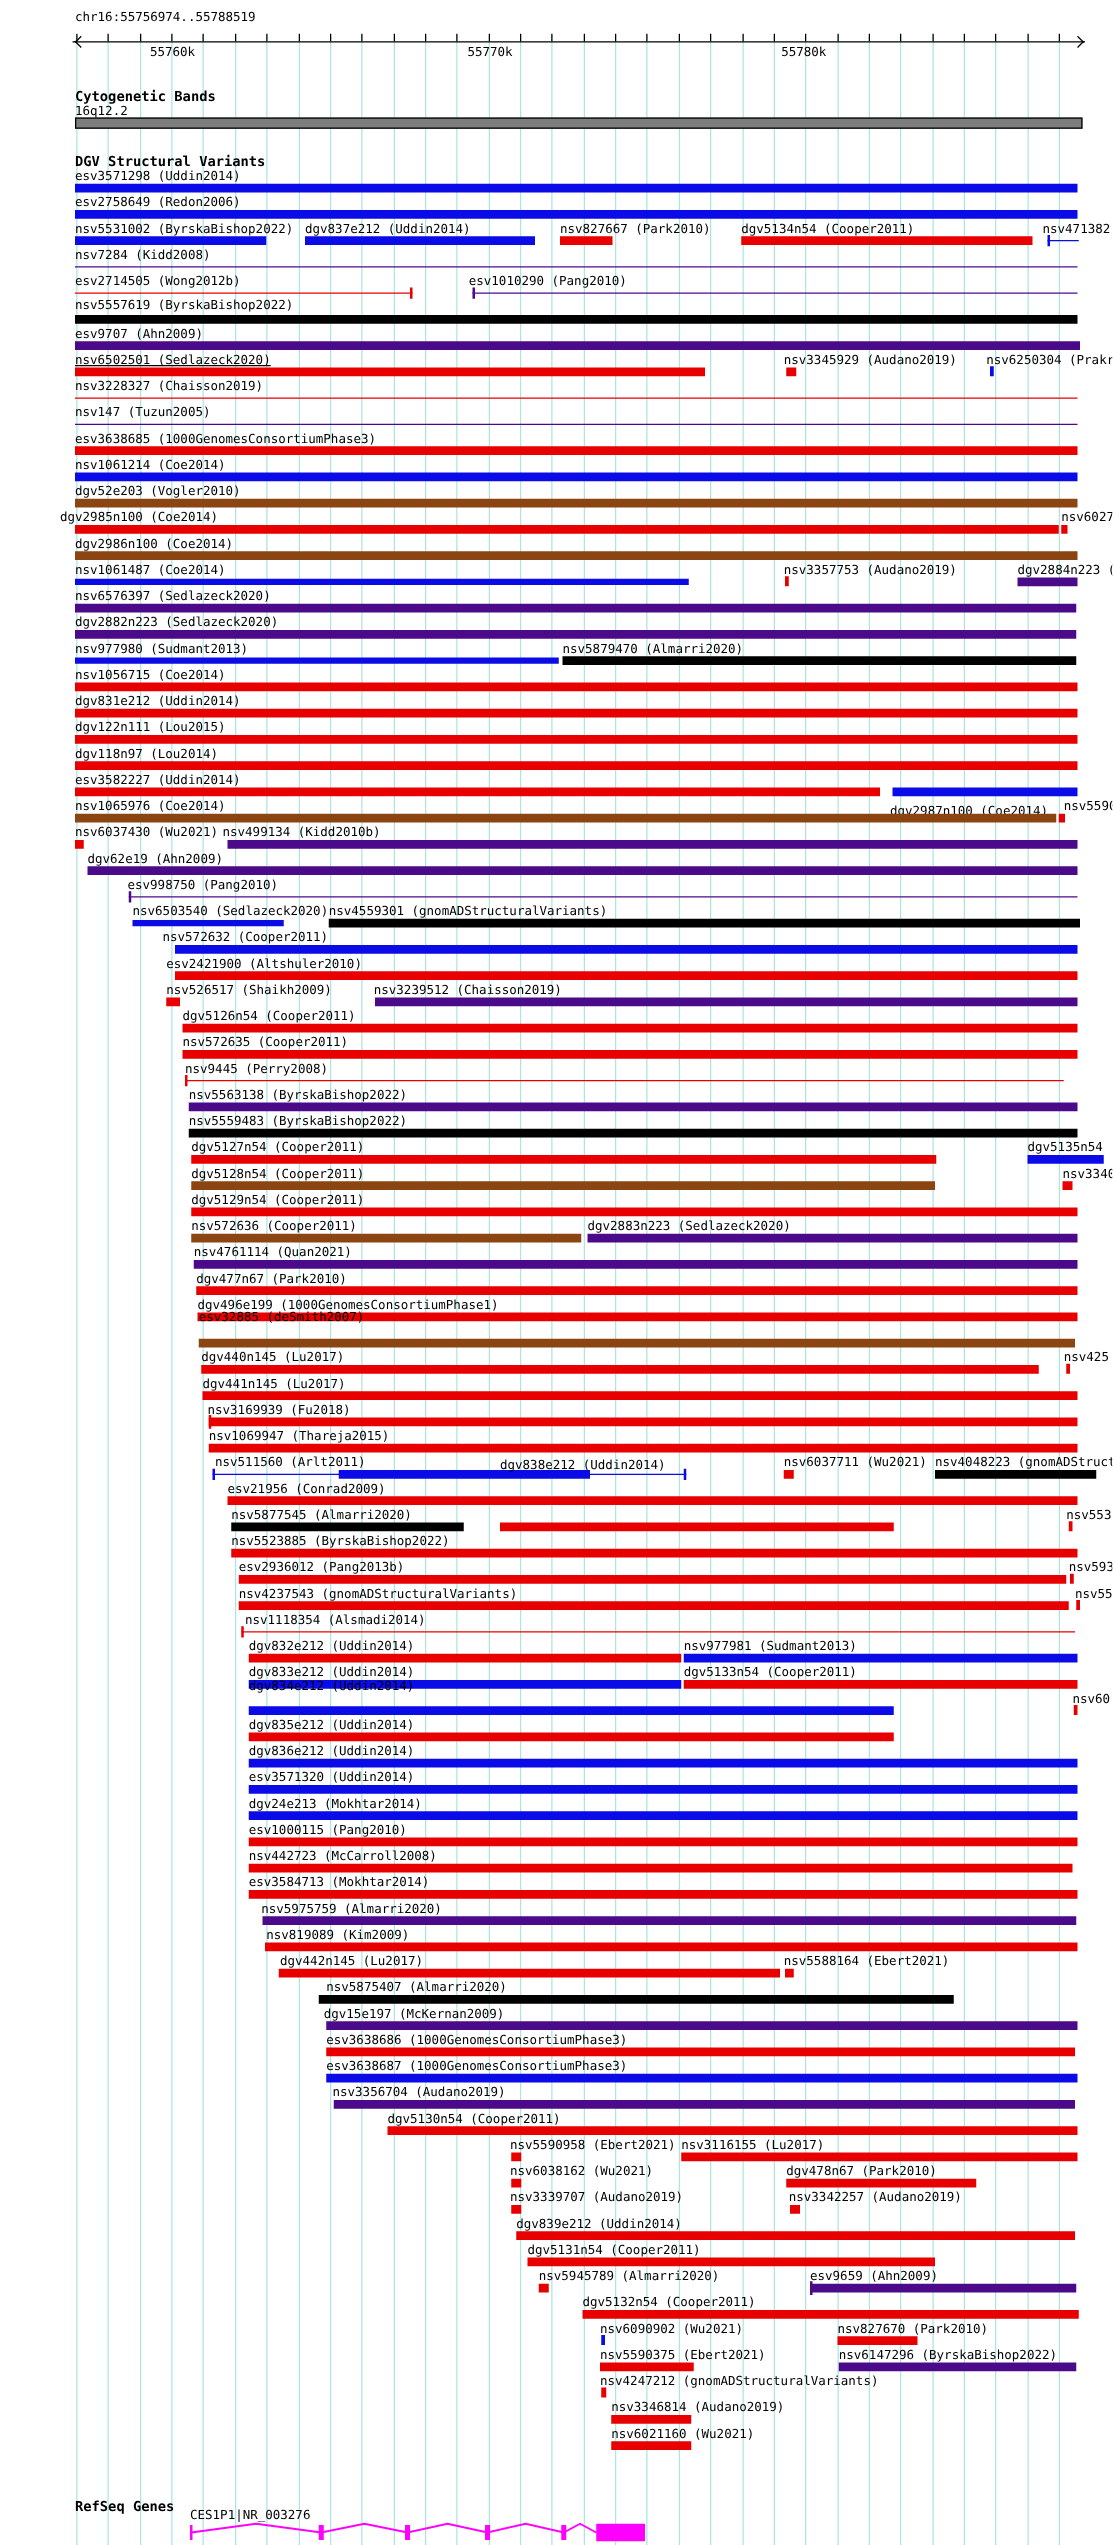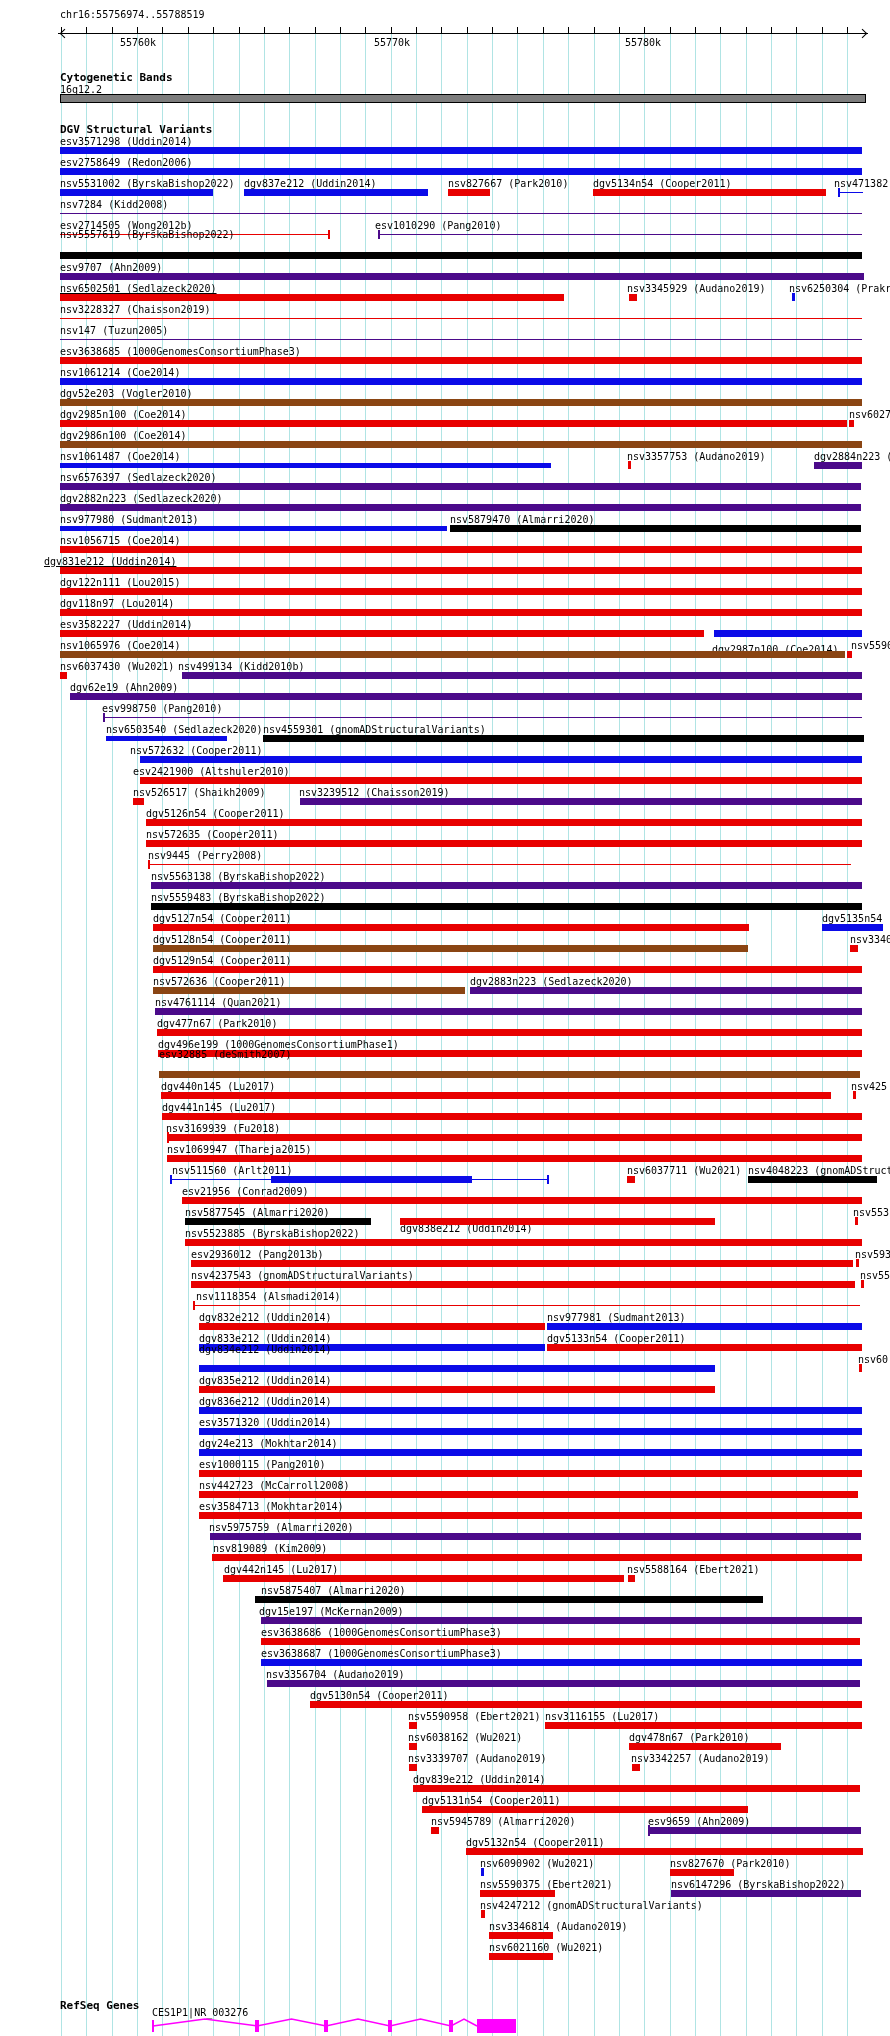--- a/index.html
+++ b/index.html
@@ -116,41 +116,41 @@
       <div style="position: absolute; left: 838px; top: 192px; width: 25px; height: 1px; background: rgb(11, 11, 232);"></div>
       <div style="position: absolute; left: 838px; top: 188px; width: 2px; height: 9px; background: rgb(11, 11, 232);"></div>
       <div class="lbl" style="position: absolute; left: 60px; top: 200px;">nsv7284 (Kidd2008)</div>
       <div style="position: absolute; left: 60px; top: 213px; width: 802px; height: 1px; background: rgb(75, 10, 138);"></div>
       <div class="lbl" style="position: absolute; left: 60px; top: 221px;">esv2714505 (Wong2012b)</div>
       <div style="position: absolute; left: 60px; top: 234px; width: 270px; height: 1px; background: rgb(232, 0, 0);"></div>
       <div style="position: absolute; left: 328px; top: 230px; width: 2px; height: 9px; background: rgb(232, 0, 0);"></div>
       <div class="lbl" style="position: absolute; left: 375px; top: 221px;">esv1010290 (Pang2010)</div>
       <div style="position: absolute; left: 378px; top: 234px; width: 484px; height: 1px; background: rgb(75, 10, 138);"></div>
       <div style="position: absolute; left: 378px; top: 230px; width: 2px; height: 9px; background: rgb(75, 10, 138);"></div>
-      <div class="lbl" style="position: absolute; left: 60px; top: 230px;">nsv5557619 (ByrskaBishop2022)</div>
+      <div class="lbl" style="position: absolute; left: 60px; top: 240px;">nsv5557619 (ByrskaBishop2022)</div>
       <div style="position: absolute; left: 60px; top: 252px; width: 802px; height: 7px; background: rgb(0, 0, 0);"></div>
       <div class="lbl" style="position: absolute; left: 60px; top: 263px;">esv9707 (Ahn2009)</div>
       <div style="position: absolute; left: 60px; top: 273px; width: 804px; height: 7px; background: rgb(75, 10, 138);"></div>
       <div class="lbl" style="position: absolute; left: 60px; top: 284px; text-decoration: underline;">nsv6502501 (Sedlazeck2020)</div>
       <div style="position: absolute; left: 60px; top: 294px; width: 504px; height: 7px; background: rgb(232, 0, 0);"></div>
       <div class="lbl" style="position: absolute; left: 627px; top: 284px;">nsv3345929 (Audano2019)</div>
       <div style="position: absolute; left: 629px; top: 294px; width: 8px; height: 7px; background: rgb(232, 0, 0);"></div>
       <div class="lbl" style="position: absolute; left: 789px; top: 284px;">nsv6250304 (Prakr</div>
       <div style="position: absolute; left: 792px; top: 293px; width: 3px; height: 8px; background: rgb(11, 11, 232);"></div>
       <div class="lbl" style="position: absolute; left: 60px; top: 305px;">nsv3228327 (Chaisson2019)</div>
       <div style="position: absolute; left: 60px; top: 318px; width: 802px; height: 1px; background: rgb(232, 0, 0);"></div>
       <div class="lbl" style="position: absolute; left: 60px; top: 326px;">nsv147 (Tuzun2005)</div>
       <div style="position: absolute; left: 60px; top: 339px; width: 802px; height: 1px; background: rgb(75, 10, 138);"></div>
       <div class="lbl" style="position: absolute; left: 60px; top: 347px;">esv3638685 (1000GenomesConsortiumPhase3)</div>
       <div style="position: absolute; left: 60px; top: 357px; width: 802px; height: 7px; background: rgb(232, 0, 0);"></div>
       <div class="lbl" style="position: absolute; left: 60px; top: 368px;">nsv1061214 (Coe2014)</div>
       <div style="position: absolute; left: 60px; top: 378px; width: 802px; height: 7px; background: rgb(11, 11, 232);"></div>
       <div class="lbl" style="position: absolute; left: 60px; top: 389px;">dgv52e203 (Vogler2010)</div>
       <div style="position: absolute; left: 60px; top: 399px; width: 802px; height: 7px; background: rgb(138, 69, 19);"></div>
-      <div class="lbl" style="position: absolute; left: 60px; top: 410px;">dgv2985n100 (Coe2014)</div>
+      <div class="lbl" style="position: absolute; left: 48px; top: 410px;">dgv2985n100 (Coe2014)</div>
       <div style="position: absolute; left: 60px; top: 420px; width: 787px; height: 7px; background: rgb(232, 0, 0);"></div>
       <div class="lbl" style="position: absolute; left: 849px; top: 410px;">nsv6027</div>
       <div style="position: absolute; left: 849px; top: 420px; width: 5px; height: 7px; background: rgb(232, 0, 0);"></div>
       <div class="lbl" style="position: absolute; left: 60px; top: 431px;">dgv2986n100 (Coe2014)</div>
       <div style="position: absolute; left: 60px; top: 441px; width: 802px; height: 7px; background: rgb(138, 69, 19);"></div>
       <div class="lbl" style="position: absolute; left: 60px; top: 452px;">nsv1061487 (Coe2014)</div>
       <div style="position: absolute; left: 60px; top: 463px; width: 491px; height: 5px; background: rgb(11, 11, 232);"></div>
       <div class="lbl" style="position: absolute; left: 627px; top: 452px;">nsv3357753 (Audano2019)</div>
       <div style="position: absolute; left: 628px; top: 461px; width: 3px; height: 8px; background: rgb(232, 0, 0);"></div>
       <div class="lbl" style="position: absolute; left: 814px; top: 452px;">dgv2884n223 (</div>
@@ -158,21 +158,21 @@
       <div class="lbl" style="position: absolute; left: 60px; top: 473px;">nsv6576397 (Sedlazeck2020)</div>
       <div style="position: absolute; left: 60px; top: 483px; width: 801px; height: 7px; background: rgb(75, 10, 138);"></div>
       <div class="lbl" style="position: absolute; left: 60px; top: 494px;">dgv2882n223 (Sedlazeck2020)</div>
       <div style="position: absolute; left: 60px; top: 504px; width: 801px; height: 7px; background: rgb(75, 10, 138);"></div>
       <div class="lbl" style="position: absolute; left: 60px; top: 515px;">nsv977980 (Sudmant2013)</div>
       <div style="position: absolute; left: 60px; top: 526px; width: 387px; height: 5px; background: rgb(11, 11, 232);"></div>
       <div class="lbl" style="position: absolute; left: 450px; top: 515px;">nsv5879470 (Almarri2020)</div>
       <div style="position: absolute; left: 450px; top: 525px; width: 411px; height: 7px; background: rgb(0, 0, 0);"></div>
       <div class="lbl" style="position: absolute; left: 60px; top: 536px;">nsv1056715 (Coe2014)</div>
       <div style="position: absolute; left: 60px; top: 546px; width: 802px; height: 7px; background: rgb(232, 0, 0);"></div>
-      <div class="lbl" style="position: absolute; left: 44px; top: 557px; text-decoration: underline;">dgv831e212 (Uddin2014)</div>
+      <div class="lbl" style="position: absolute; left: 60px; top: 557px;">dgv831e212 (Uddin2014)</div>
       <div style="position: absolute; left: 60px; top: 567px; width: 802px; height: 7px; background: rgb(232, 0, 0);"></div>
       <div class="lbl" style="position: absolute; left: 60px; top: 578px;">dgv122n111 (Lou2015)</div>
       <div style="position: absolute; left: 60px; top: 588px; width: 802px; height: 7px; background: rgb(232, 0, 0);"></div>
       <div class="lbl" style="position: absolute; left: 60px; top: 599px;">dgv118n97 (Lou2014)</div>
       <div style="position: absolute; left: 60px; top: 609px; width: 802px; height: 7px; background: rgb(232, 0, 0);"></div>
       <div class="lbl" style="position: absolute; left: 60px; top: 620px;">esv3582227 (Uddin2014)</div>
       <div style="position: absolute; left: 60px; top: 630px; width: 644px; height: 7px; background: rgb(232, 0, 0);"></div>
       <div class="lbl" style="position: absolute; left: 712px; top: 645px; text-align: center;">dgv2987n100 (Coe2014)</div>
       <div style="position: absolute; left: 714px; top: 630px; width: 148px; height: 7px; background: rgb(11, 11, 232);"></div>
       <div class="lbl" style="position: absolute; left: 60px; top: 641px;">nsv1065976 (Coe2014)</div>
@@ -250,21 +250,21 @@
       <div style="position: absolute; left: 547px; top: 1175px; width: 2px; height: 9px; background: rgb(11, 11, 232);"></div>
       <div style="position: absolute; left: 271px; top: 1176px; width: 201px; height: 7px; background: rgb(11, 11, 232);"></div>
       <div class="lbl" style="position: absolute; left: 627px; top: 1166px;">nsv6037711 (Wu2021)</div>
       <div style="position: absolute; left: 627px; top: 1176px; width: 8px; height: 7px; background: rgb(232, 0, 0);"></div>
       <div class="lbl" style="position: absolute; left: 748px; top: 1166px;">nsv4048223 (gnomADStruct</div>
       <div style="position: absolute; left: 748px; top: 1176px; width: 129px; height: 7px; background: rgb(0, 0, 0);"></div>
       <div class="lbl" style="position: absolute; left: 182px; top: 1187px;">esv21956 (Conrad2009)</div>
       <div style="position: absolute; left: 182px; top: 1197px; width: 680px; height: 7px; background: rgb(232, 0, 0);"></div>
       <div class="lbl" style="position: absolute; left: 185px; top: 1208px;">nsv5877545 (Almarri2020)</div>
       <div style="position: absolute; left: 185px; top: 1218px; width: 186px; height: 7px; background: rgb(0, 0, 0);"></div>
-      <div class="lbl" style="position: absolute; left: 400px; top: 1224px;">dgv838e212 (Uddin2014)</div>
+      <div class="lbl" style="position: absolute; left: 400px; top: 1168px;">dgv838e212 (Uddin2014)</div>
       <div style="position: absolute; left: 400px; top: 1218px; width: 315px; height: 7px; background: rgb(232, 0, 0);"></div>
       <div class="lbl" style="position: absolute; left: 853px; top: 1208px;">nsv553</div>
       <div style="position: absolute; left: 855px; top: 1217px; width: 3px; height: 8px; background: rgb(232, 0, 0);"></div>
       <div class="lbl" style="position: absolute; left: 185px; top: 1229px;">nsv5523885 (ByrskaBishop2022)</div>
       <div style="position: absolute; left: 185px; top: 1239px; width: 677px; height: 7px; background: rgb(232, 0, 0);"></div>
       <div class="lbl" style="position: absolute; left: 191px; top: 1250px;">esv2936012 (Pang2013b)</div>
       <div style="position: absolute; left: 191px; top: 1260px; width: 662px; height: 7px; background: rgb(232, 0, 0);"></div>
       <div class="lbl" style="position: absolute; left: 855px; top: 1250px;">nsv593</div>
       <div style="position: absolute; left: 856px; top: 1259px; width: 3px; height: 8px; background: rgb(232, 0, 0);"></div>
       <div class="lbl" style="position: absolute; left: 191px; top: 1271px;">nsv4237543 (gnomADStructuralVariants)</div>

